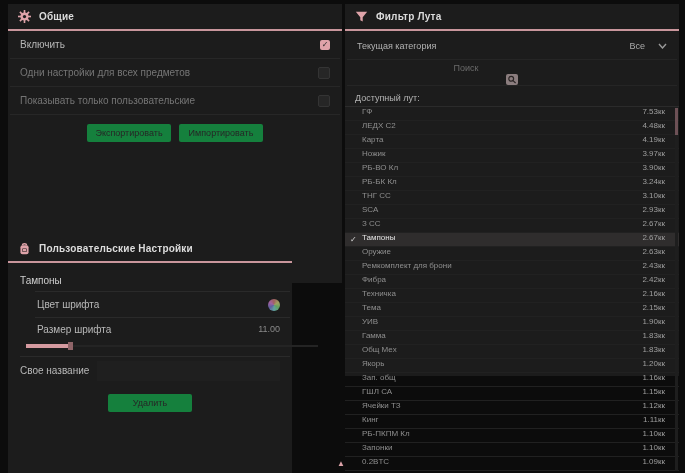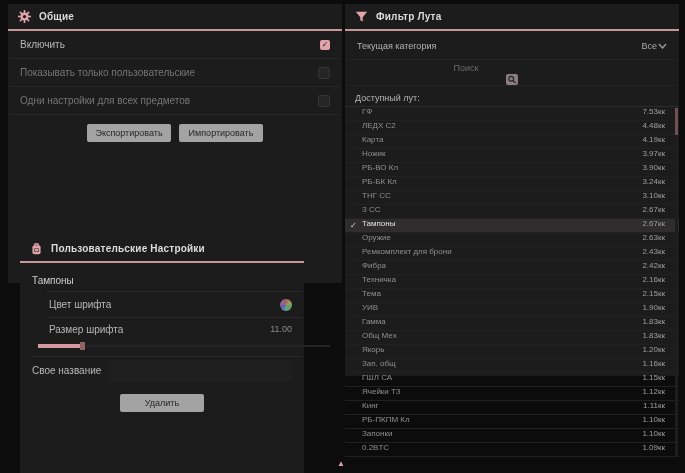--- a/index.html
+++ b/index.html
@@ -1,37 +1,37 @@
 <!DOCTYPE html>
 <html><head>
 <meta charset="utf-8">
 <style>
   html,body{margin:0;padding:0;background:#0a0a0a;}
   .wrap{position:relative;width:685px;height:473px;background:#0c0c0c;overflow:hidden;
         font-family:"Liberation Sans",sans-serif;-webkit-font-smoothing:antialiased;}
   .panel{position:absolute;background:#1c1c1c;}
   #panel-general{left:8px;top:4px;width:334px;height:279px;}
-  #panel-custom{left:20px;top:236px;width:284px;height:237px;}
+  #panel-custom{left:8px;top:236px;width:284px;height:237px;}
   #panel-filter{left:345px;top:4px;width:334px;height:372px;}
   .hdr{height:25px;display:flex;align-items:center;gap:8px;padding:0 10px;
        border-bottom:2px solid #c9969c;}
   .hdr .ttl{font-size:10px;font-weight:bold;color:#dcdcdc;letter-spacing:.2px;}
   .icon{display:inline-flex;align-items:center;justify-content:center;}
   
   .g-row{height:27px;display:flex;align-items:center;justify-content:space-between;
          padding:0 10px;border-bottom:1px solid #272727;margin:0 2px;}
   .g-lbl{font-size:10px;color:#b8b8b8;}
   .g-lbl.dim{color:#757575;}
   .chk{width:10px;height:10px;border-radius:2px;display:inline-flex;align-items:center;
        justify-content:center;font-size:8px;line-height:1;}
   .chk.on{background:#dfa3a9;color:#272727;}
   .chk.off{background:#262626;border:1px solid #343434;}
-  .dd{display:flex;align-items:center;gap:1px;font-size:10px;color:#a9a9a9;cursor:pointer;}
+  .dd{display:flex;align-items:center;gap:13px;font-size:10px;color:#a9a9a9;cursor:pointer;}
   .btn-row{display:flex;justify-content:center;gap:8px;padding-top:9px;}
-  .btn{background:#a3a3a3;color:#262626;font-size:9px;border:none;border-radius:2px;
+  .btn{background:#15803d;color:#262626;font-size:9px;border:none;border-radius:2px;
        padding:4px 0;width:84px;text-align:center;font-family:inherit;cursor:pointer;}
   
   .item-name{margin:12px 10px 5px 12px;font-size:10px;color:#cfcfcf;}
   .s-row{margin-left:27px;margin-right:2px;border-top:1px solid #2a2a2a;height:25px;
          display:flex;align-items:center;justify-content:space-between;padding:0 10px 0 2px;}
   .s-lbl{font-size:10px;color:#b8b8b8;}
   .s-val{font-size:9px;color:#8a8a8a;}
   .wheel{width:12px;height:12px;border-radius:50%;opacity:.75;
          background:conic-gradient(#c77,#cc7,#7c7,#7cc,#77c,#c7c,#c77);}
   .slider{margin:2px 0 6px 18px;width:292px;height:8px;position:relative;}
@@ -86,25 +86,25 @@
           <circle cx="8" cy="8" r="2" fill="#1c1c1c"></circle>
         </svg>
       </span>
       <span class="ttl">Общие</span>
     </div>
     <div class="g-row">
       <span class="g-lbl">Включить</span>
       <span class="chk on">✓</span>
     </div>
     <div class="g-row">
+      <span class="g-lbl dim">Одни настройки для всех предметов</span>
+      <span class="chk off"></span>
+    </div>
+    <div class="g-row">
       <span class="g-lbl dim">Показывать только пользовательские</span>
-      <span class="chk off"></span>
-    </div>
-    <div class="g-row">
-      <span class="g-lbl dim">Одни настройки для всех предметов</span>
       <span class="chk off"></span>
     </div>
     <div class="btn-row">
       <button class="btn">Экспортировать</button>
       <button class="btn">Импортировать</button>
     </div>
   </div>
 
   <div class="panel" id="panel-custom">
     <div class="hdr">
@@ -209,20 +209,25 @@
           <span class="nm">РБ-БК Кл</span>
           <span class="val">3.24кк</span>
         </div>
 
         <div class="row">
           <span class="check"></span>
           <span class="nm">ТНГ СС</span>
           <span class="val">3.10кк</span>
         </div>
 
+        <div class="row">
+          <span class="check"></span>
+          <span class="nm">SCA</span>
+          <span class="val">2.93кк</span>
+        </div>
 
         <div class="row">
           <span class="check"></span>
           <span class="nm">З СС</span>
           <span class="val">2.67кк</span>
         </div>
 
         <div class="row checked">
           <span class="check">✓</span>
           <span class="nm">Тампоны</span>

